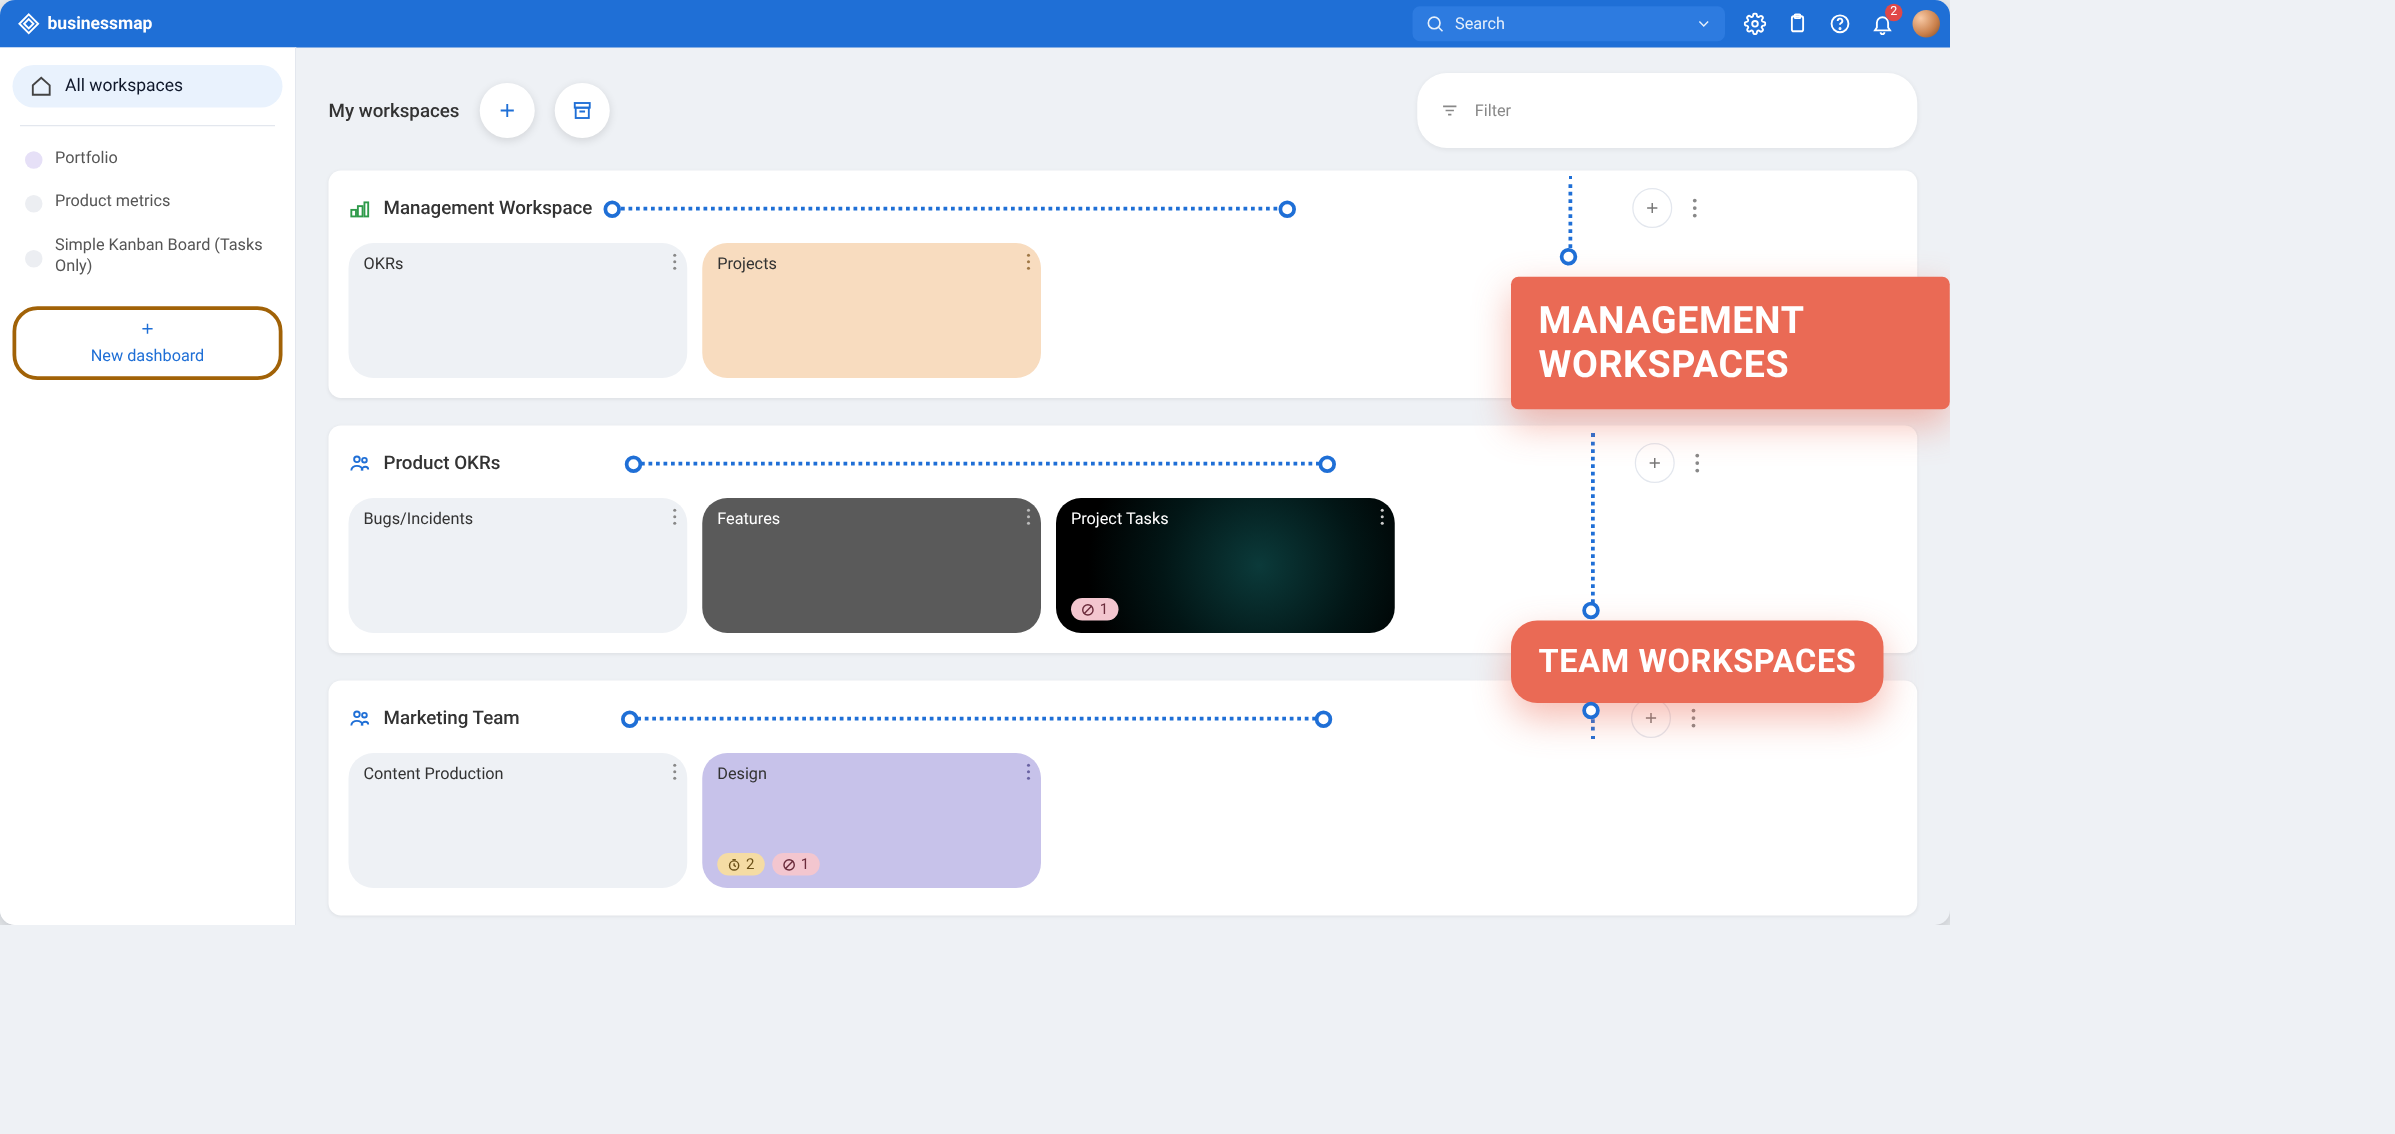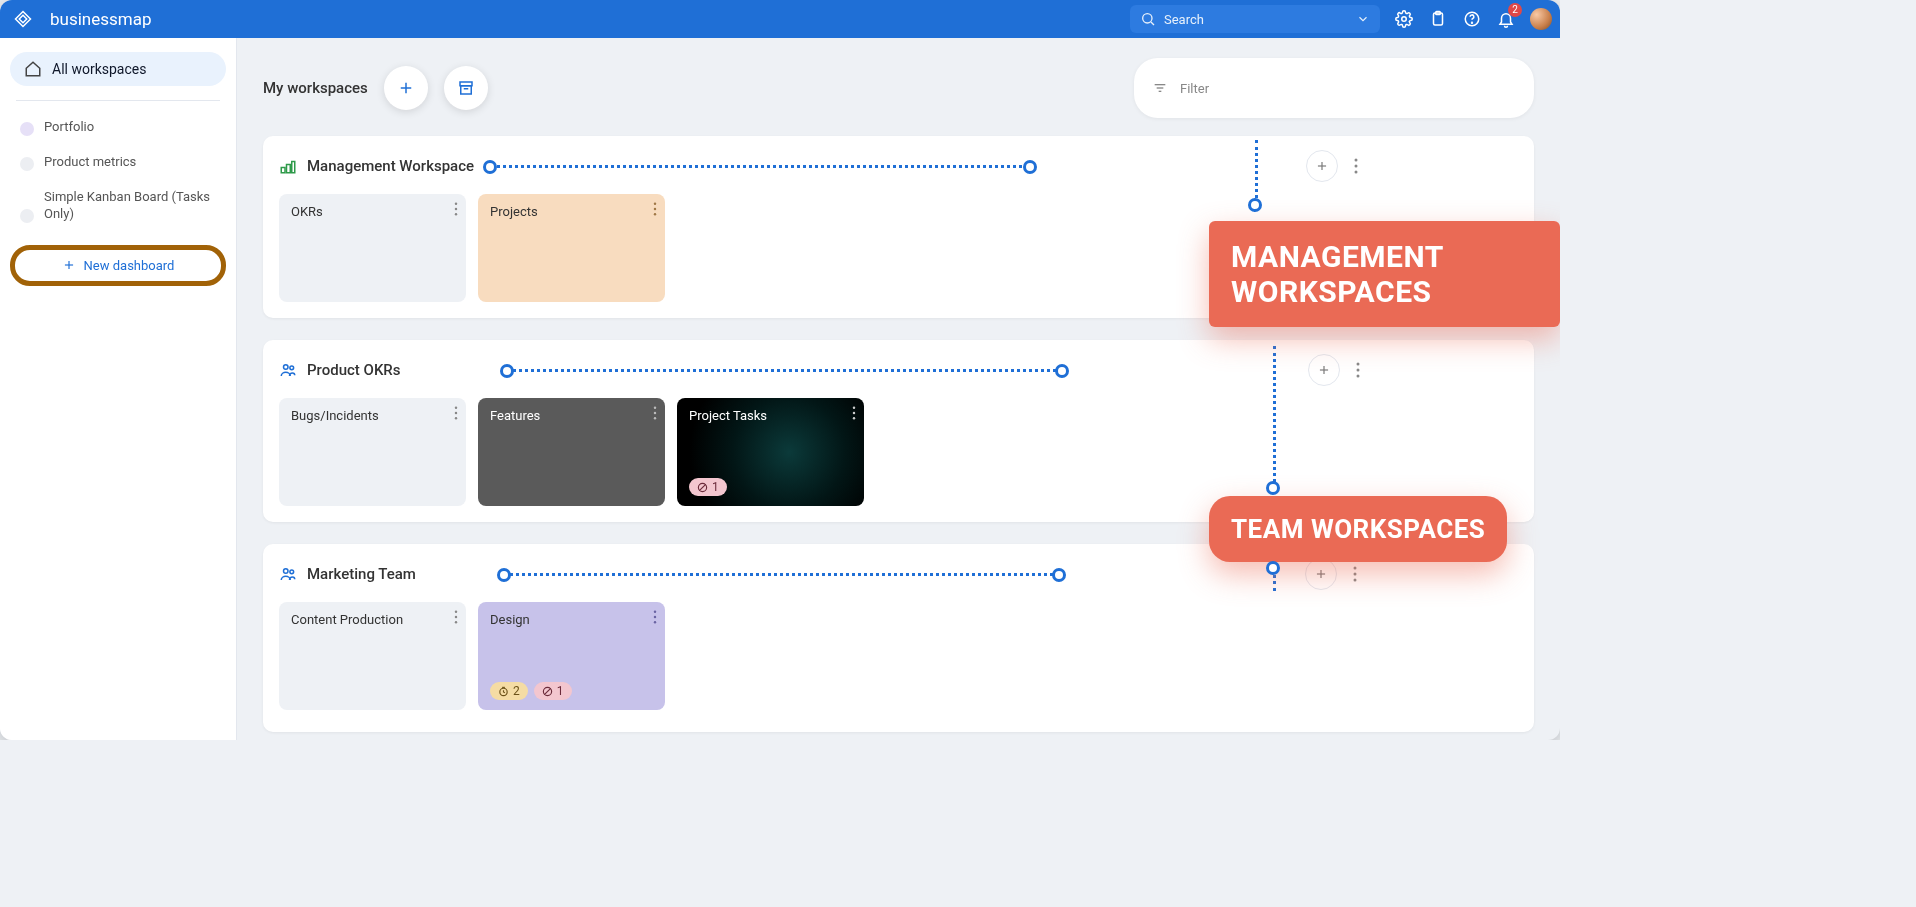--- a/index.html
+++ b/index.html
@@ -22,21 +22,21 @@
   }
   
   .topbar {
     height: 38px;
     background: #1f6fd6;
     display: flex;
     align-items: center;
     padding: 0 8px 0 14px;
     color: #fff;
   }
-  .brand { display: flex; align-items: center; gap: 18px; font-weight: 400; font-size: 17px; }
+  .brand { display: flex; align-items: center; gap: 6px; font-weight: 700; font-size: 14px; }
   .brand-logo { width: 18px; height: 18px; }
   .topbar-spacer { flex: 1; }
   .search-pill {
     background: #2d7be0;
     height: 28px;
     border-radius: 6px;
     display: flex;
     align-items: center;
     padding: 0 10px;
     width: 250px;
@@ -62,37 +62,37 @@
   .side-pill {
     background: #e9f2fd;
     border-radius: 18px;
     padding: 8px 14px;
     display:flex; align-items:center; gap:10px;
     font-size: 14px;
     color:#0f172a;
   }
   .side-divider { height:1px; background:#e3e7ee; margin: 8px 6px 6px 6px; }
   .side-item {
-    display:flex; align-items:flex-end; gap:10px;
+    display:flex; align-items:center; gap:10px;
     padding: 6px 10px;
     font-size: 13px;
     color:#555;
     border-radius:6px;
     cursor:pointer;
     line-height:1.3;
   }
   .side-dot { width:14px; height:14px; border-radius:50%; background:#e6e0f7; margin-top:2px; flex-shrink:0;}
   .side-dot.gray { background:#eceef2; }
   .new-dash {
     margin-top: 10px;
-    border:5px solid #a16207;
+    border:3px solid #a16207;
     border-radius: 20px;
     padding: 8px 14px;
     display:flex; align-items:center; justify-content:center; gap:8px;
-    color:#1f6fd6; font-size:13px; cursor:pointer; background:#fff;
+    color:#1f6fd6; font-size:13px; cursor:pointer; background:#fff;flex-direction:column;
   }
 
   
   .main {
     flex:1;
     padding: 20px 26px 0 26px;
     overflow-y: auto;
     position:relative;
   }
   .main-header-row { display:flex; align-items:center; gap:16px; margin-bottom: 18px; }
@@ -134,21 +134,21 @@
   }
   .ws-dotline .o-left { left:-7px; }
   .ws-dotline .o-right { right:-7px; }
   .ws-dotline-gap { width: 250px; }
   .ws-actions { display:flex; align-items:center; gap:10px; }
   .ws-add { width:32px; height:32px; border-radius:50%; border:1px solid #e3e7ee; display:flex; align-items:center; justify-content:center; color:#777; cursor:pointer;}
   .ws-more { color:#888; cursor:pointer; padding:6px; }
 
   .boards-row { display:flex; gap:12px; }
   .board {
-    width:187px; height:108px; border-radius:8px; background:#eef1f5;
+    width:271px; height:108px; border-radius:20px; background:#eef1f5;
     padding:10px 12px; position:relative; cursor:pointer;
     display:flex; flex-direction:column; justify-content:space-between;
   }
   .board .bt { font-size:13px; color:#333; }
   .board .bm { color:#888; position:absolute; top:8px; right:8px; cursor:pointer; }
   .board.orange { background:#f8dcbf; }
   .board.dark { background:#5a5a5a; }
   .board.dark .bt { color:#fff; }
   .board.purple { background:#c7c2ea; }
   .board.image {

